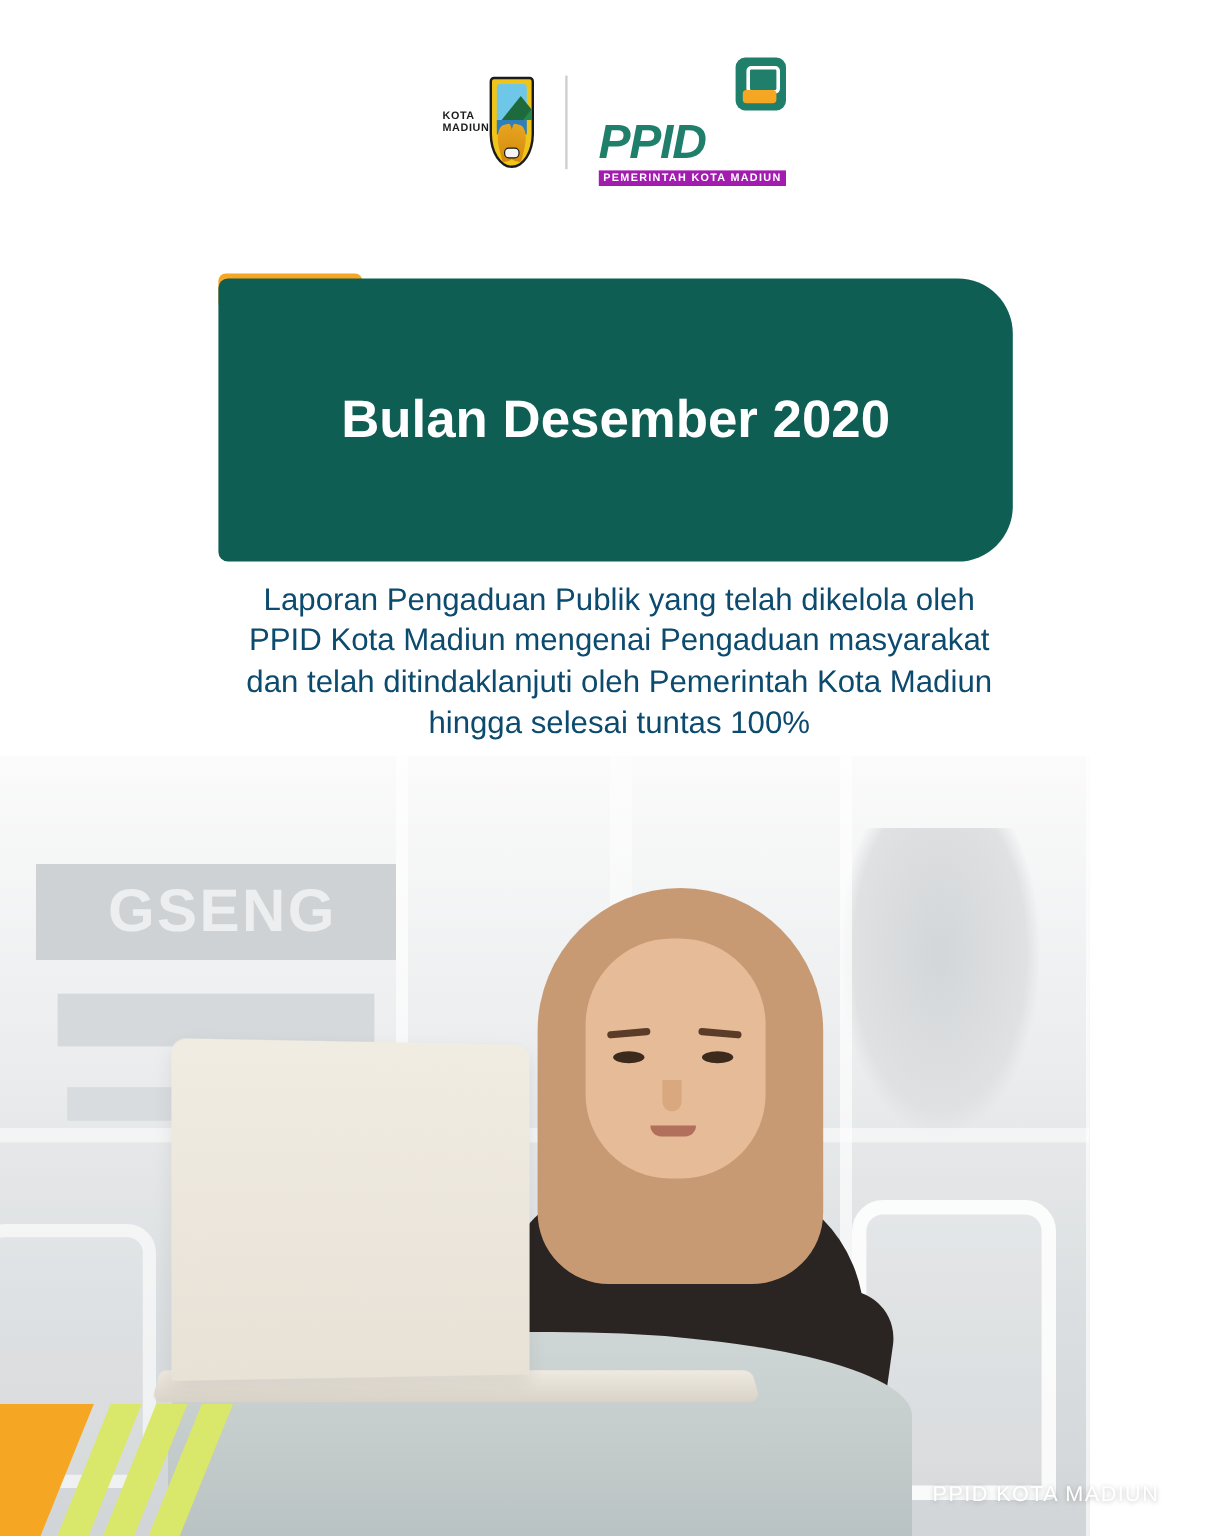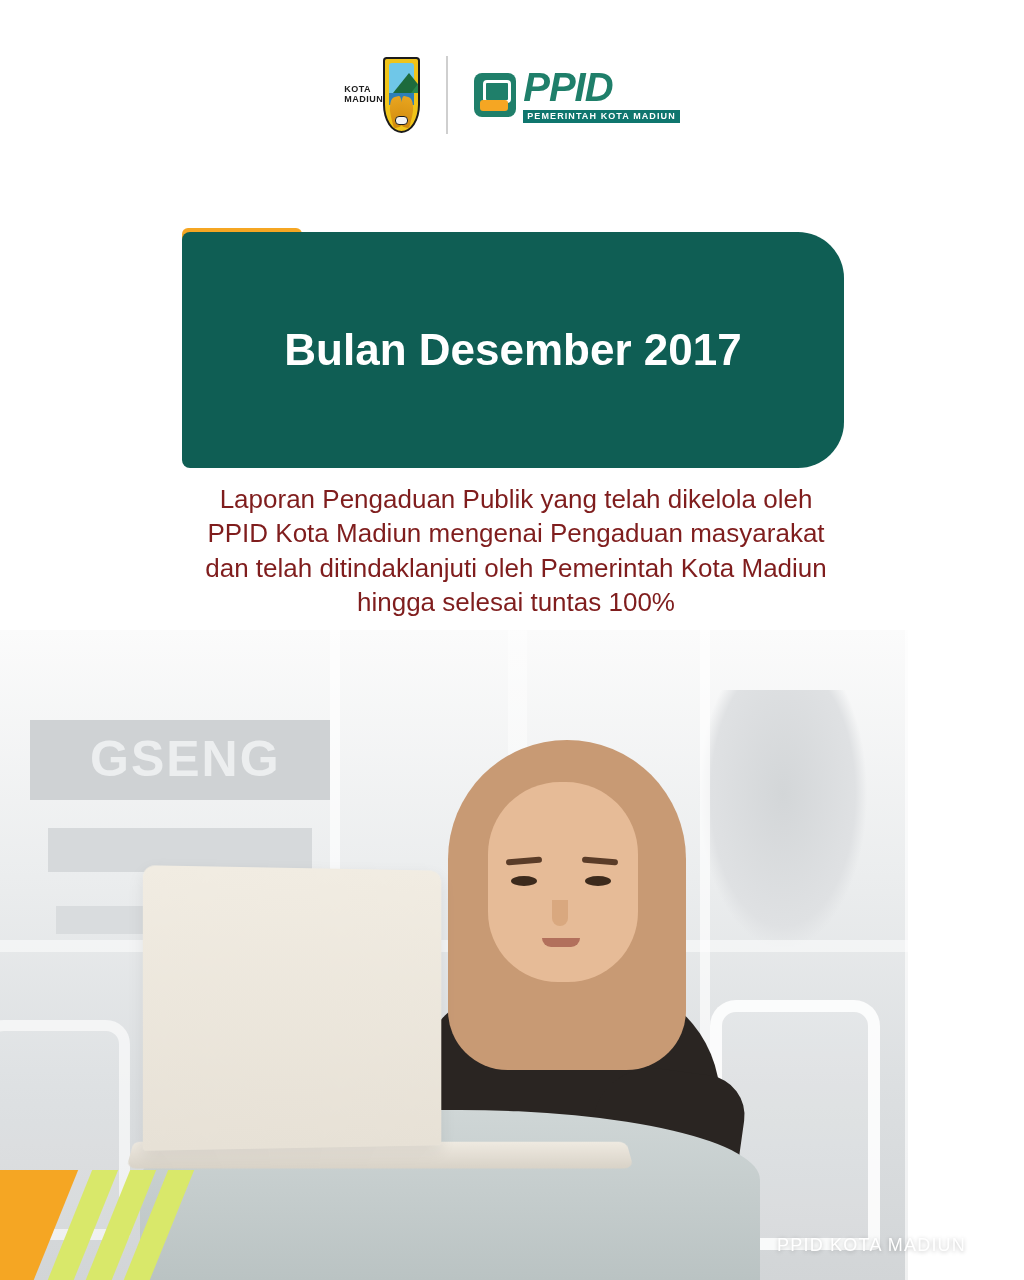--- a/index.html
+++ b/index.html
@@ -67,21 +67,21 @@
     transform:rotate(14deg);
   }
   .crest-shield .band {
     position:absolute; bottom:6px; left:10px; right:10px; height:9px;
     background:#f4f4f4; border:1px solid #1b1b1b; border-radius:4px;
   }
   .divider {
     width:2px; height:78px; background:#cfcfcf;
   }
   .ppid-logo {
-    display:flex; align-items:center; gap:7px;
+    display:flex; align-items:flex-end; gap:7px;flex-direction:column;
   }
   .ppid-mark {
     width:42px; height:44px;
     background:#1f7f6a;
     border-radius:8px;
     position:relative;
     overflow:hidden;
   }
   .ppid-mark:before {
     content:"";
@@ -93,21 +93,21 @@
     position:absolute; bottom:6px; left:6px; width:28px; height:11px;
     background:#f5a623; border-radius:3px;
   }
   .ppid-text { display:flex; flex-direction:column; line-height:1; }
   .ppid-word {
     font-size:40px; font-weight:bold; font-style:italic;
     color:#1f7f6a; letter-spacing:-1px;
   }
   .ppid-sub {
     margin-top:3px;
-    background:#0f766e; color:#fff;
+    background:#a21caf; color:#fff;
     font-size:9px; font-weight:bold; letter-spacing:1.1px;
     padding:2px 4px; text-align:center;
   }
 
   
   .accent-bar {
     position:absolute;
     top:228px; left:182px;
     width:120px; height:26px;
     background:#f5a623;
@@ -136,21 +136,21 @@
   .title-line3 {
     font-size:44px; font-weight:bold; line-height:1.15;
   }
 
   
   .description {
     position:absolute;
     top:482px; left:192px;
     width:648px;
     text-align:center;
-    color:#7f1d1d;
+    color:#0c4a6e;
     font-size:26px;
     line-height:1.32;
     z-index:24;
   }
 
   
   .photo {
     position:absolute;
     top:630px; left:0; width:908px; height:650px;
     overflow:hidden;
@@ -318,21 +318,21 @@
       <div class="ppid-word">PPID</div>
       <div class="ppid-sub">PEMERINTAH KOTA MADIUN</div>
     </div>
   </div>
 
 </div>
 
 <div class="accent-bar"></div>
 
 <div class="title-card">
-  <div class="title-line3">Bulan Desember 2017</div>
+  <div class="title-line3">Bulan Desember 2020</div>
 </div>
 
 <div class="description">Laporan Pengaduan Publik yang telah dikelola oleh PPID Kota Madiun mengenai Pengaduan masyarakat dan telah ditindaklanjuti oleh Pemerintah Kota Madiun hingga selesai tuntas 100%</div>
 
 <div class="photo">
   <div class="bg-window"></div>
   <div class="bg-sign">
     <span>GSENG</span>
   </div>
   <div class="bg-tree"></div>

